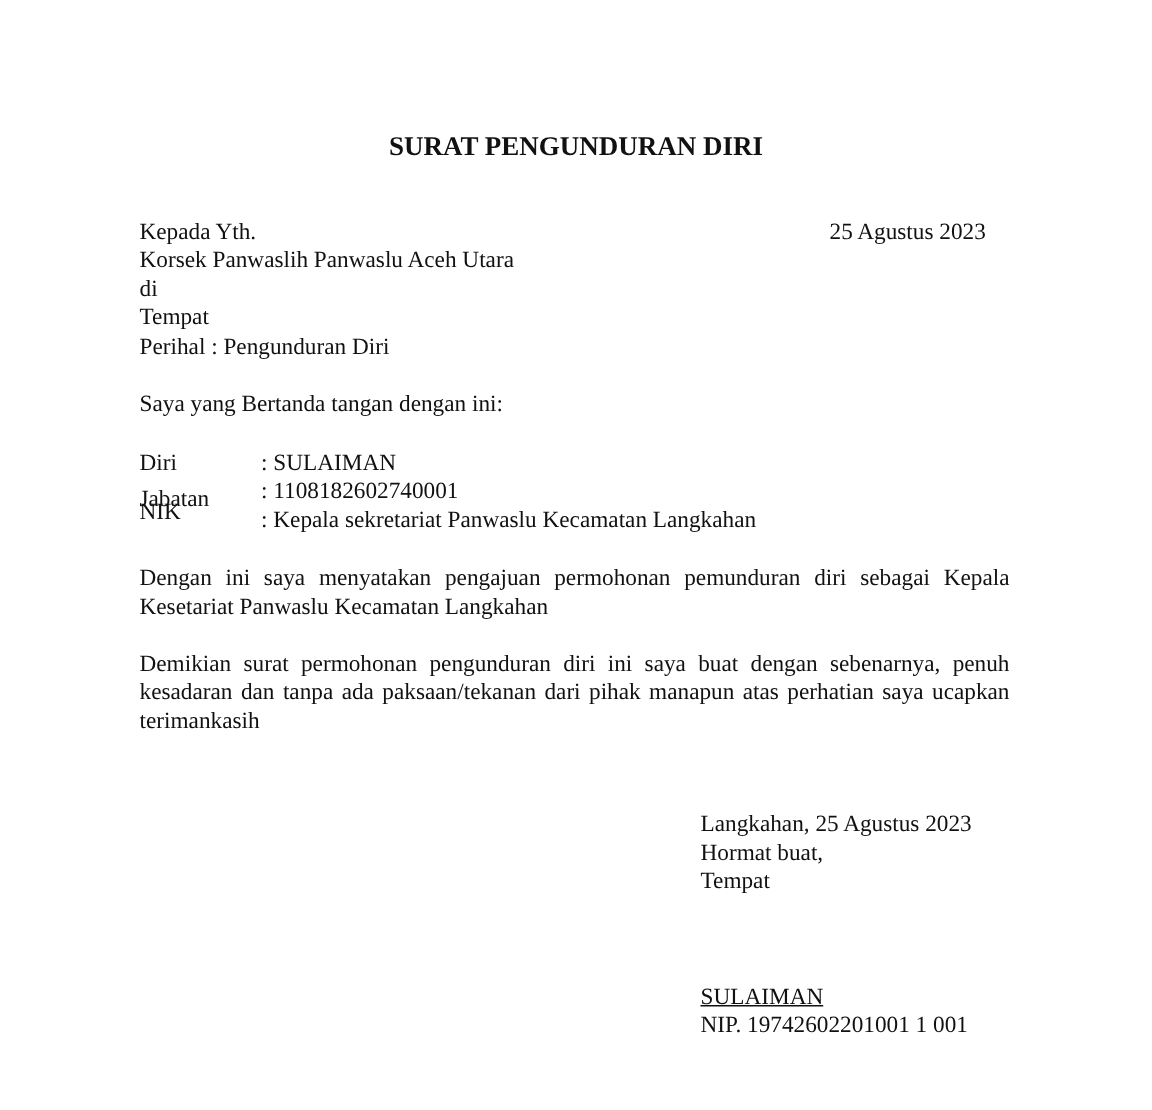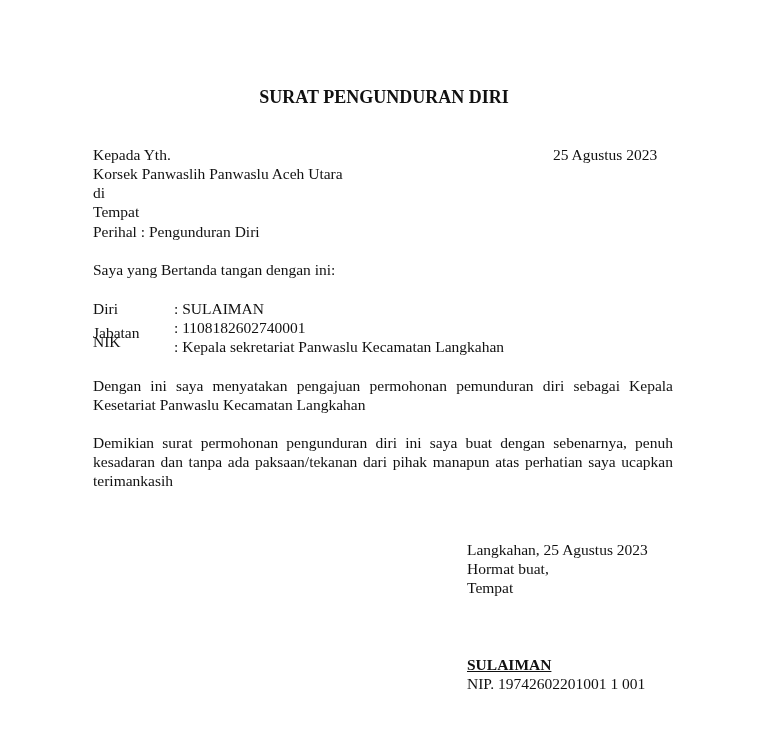--- a/index.html
+++ b/index.html
@@ -12,21 +12,21 @@
   .title { left: 0; width: 768px; top: 88px; text-align: center; font-weight: bold; font-size: 18px; }
   .left { left: 93px; }
   .date-top { left: 553px; top: 145px; }
   .lbl { left: 93px; }
   .val { left: 174px; }
   .para {
     position: absolute; left: 93px; width: 580px;
     text-align: justify; text-align-last: left; line-height: 19px;
   }
   .sig { left: 467px; margin-top: 10px; }
-  .u { text-decoration: underline; font-weight: bold; }
+  .u { text-decoration: underline; font-weight: normal; }
 </style>
 </head>
 <body>
 
 <div class="abs title">SURAT PENGUNDURAN DIRI</div>
 
 <div class="abs date-top">25 Agustus 2023</div>
 
 <div class="abs left" style="top:145px">Kepada Yth.</div>
 <div class="abs left" style="top:164px">Korsek Panwaslih Panwaslu Aceh Utara</div>

